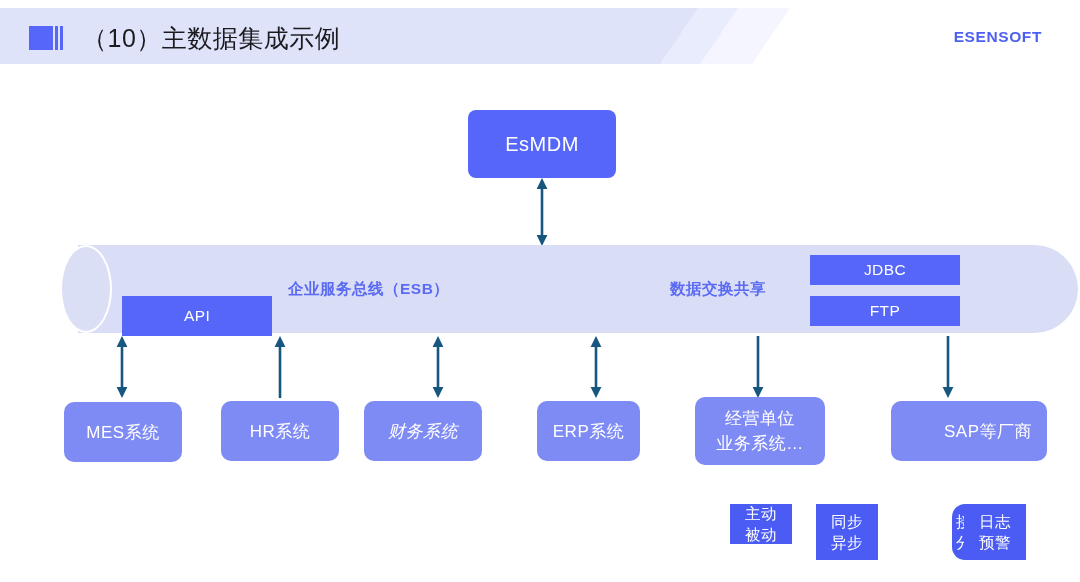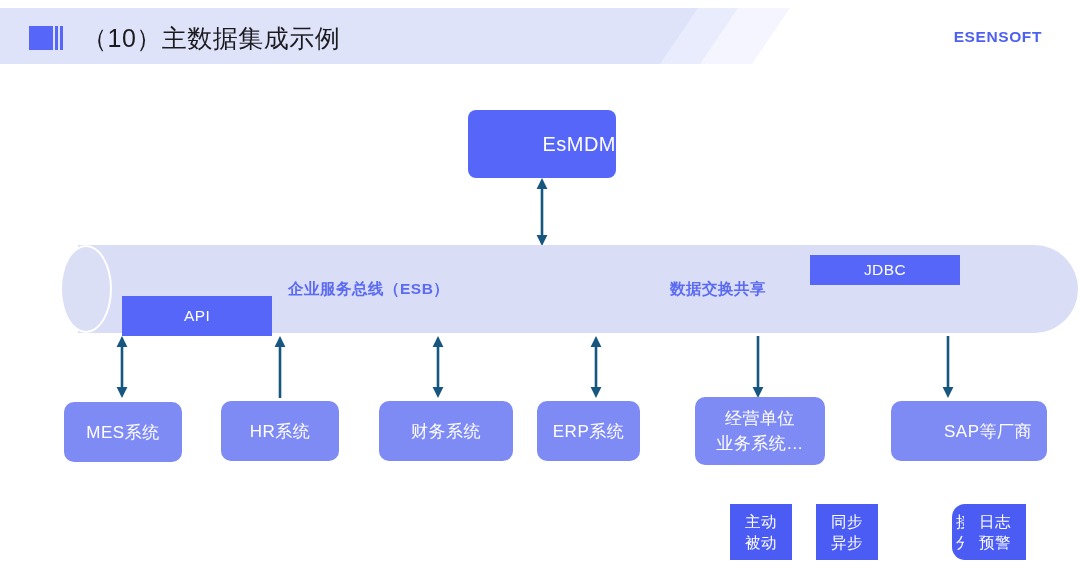--- a/index.html
+++ b/index.html
@@ -26,21 +26,21 @@
 
   #page-title{position:absolute;left:82px;top:19px;font-size:25px;color:#1b1b1f;
               letter-spacing:.5px;line-height:38px;white-space:nowrap;}
 
   #brand-logo{position:absolute;right:38px;top:28px;font-size:15.5px;
               font-weight:bold;color:#4e60f2;letter-spacing:.6px;}
 
   
   #esmdm-box{position:absolute;left:468px;top:110px;width:148px;height:68px;
              background:#5566f8;border-radius:8px;display:flex;
-             align-items:center;justify-content:flex-end;}
+             align-items:center;justify-content:center;}
   #esmdm-label{color:#ffffff;font-size:20px;letter-spacing:.5px;}
 
   
   #bus{position:absolute;left:60px;top:245px;width:1018px;height:88px;}
   #bus-body{position:absolute;left:18px;top:0;width:1000px;height:88px;
             background:#d9ddf5;border-radius:0 44px 44px 0;}
   #bus-cap{position:absolute;left:0;top:0;width:52px;height:88px;
            background:#dbdff6;border-radius:50%;
            border:2px solid #ffffff;box-sizing:border-box;}
   .bus-label{position:absolute;font-size:15.5px;font-weight:bold;color:#5a6af3;
@@ -109,20 +109,23 @@
 
   <div class="bus-label" id="bus-label-esb">企业服务总线（ESB）</div>
   <div class="bus-label" id="bus-label-share">数据交换共享</div>
 
   <div class="proto-box" id="proto-api">
     <span>API</span>
   </div>
   <div class="proto-box" id="proto-jdbc">
     <span>JDBC</span>
   </div>
+  <div class="proto-box" id="proto-ftp">
+    <span>FTP</span>
+  </div>
 </div>
 
 <div class="conn" style="left:110px;top:336px;">
   <svg width="24" height="62" viewBox="0 0 24 62">
     <line x1="12" y1="9" x2="12" y2="53" stroke="#16567f" stroke-width="2.6"></line>
     <polygon points="12,0 6.6,11 17.4,11" fill="#16567f"></polygon>
     <polygon points="12,62 6.6,51 17.4,51" fill="#16567f"></polygon>
   </svg>
 </div>
 
@@ -164,38 +167,38 @@
 </div>
 
 <div class="sys-box" style="left:64px;top:402px;width:118px;height:60px;">
   <div class="line">MES系统</div>
 </div>
 
 <div class="sys-box" style="left:221px;top:401px;width:118px;height:60px;">
   <div class="line">HR系统</div>
 </div>
 
-<div class="sys-box" style="left:379px;top:401px;width:134px;height:60px;">
+<div class="sys-box" style="left:364px;top:401px;width:118px;height:60px;font-style:italic;">
   <div class="line">财务系统</div>
 </div>
 
 <div class="sys-box" style="left:537px;top:401px;width:103px;height:60px;">
   <div class="line">ERP系统</div>
 </div>
 
 <div class="sys-box" style="left:695px;top:397px;width:130px;height:68px;">
   <div class="line">经营单位</div>
   <div class="line">业务系统…</div>
 </div>
 
 <div class="sys-box" style="left:891px;top:401px;width:118px;height:60px;padding-left:38px;">
   <div class="line">SAP等厂商</div>
 </div>
 
-<div class="chip" style="left:730px;top:504px;width:62px;height:56px;">
+<div class="chip" style="left:730px;top:504px;width:62px;height:40px;">
   <div class="line">主动</div>
   <div class="line">被动</div>
 </div>
 <div class="chip" style="left:816px;top:504px;width:62px;height:56px;">
   <div class="line">同步</div>
   <div class="line">异步</div>
 </div>
 <div class="chip" style="left:952px;top:504px;width:40px;height:56px;border-radius:13px;">
   <div class="line">接收</div>
   <div class="line">分发</div>

